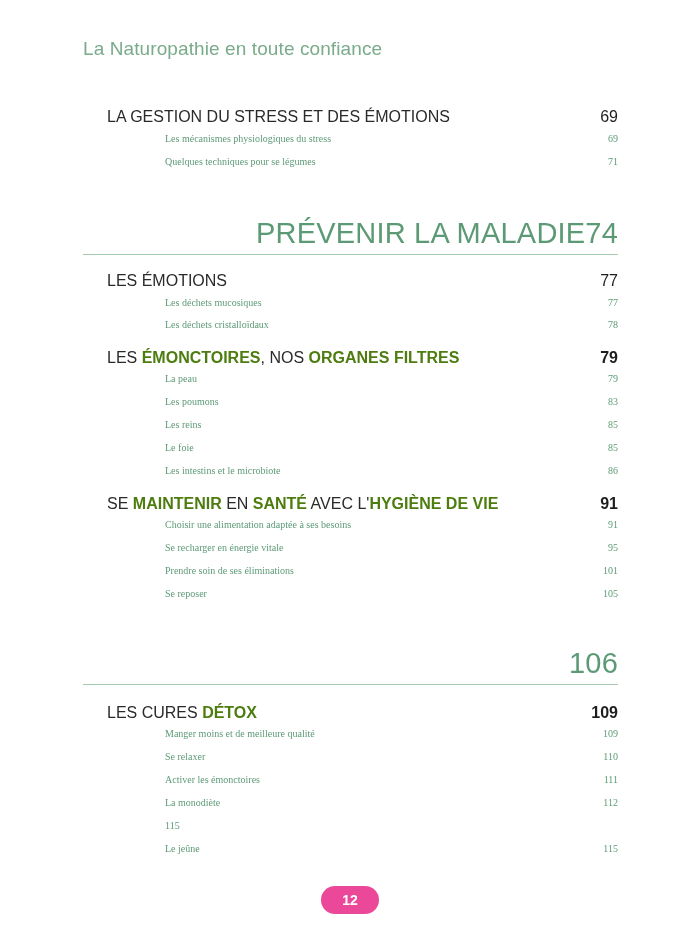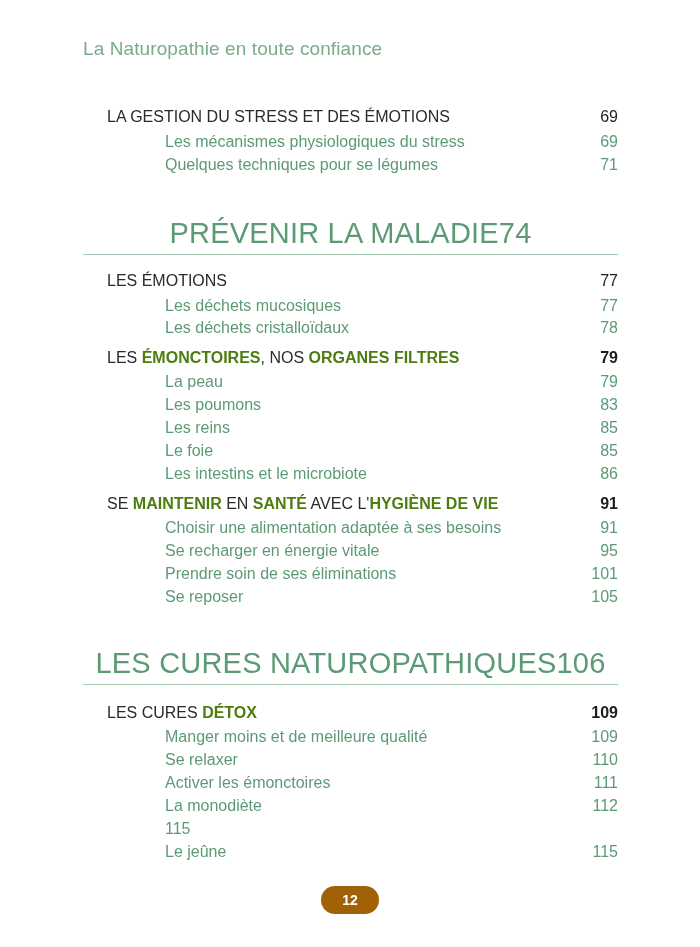--- a/index.html
+++ b/index.html
@@ -5,46 +5,46 @@
     html, body { margin: 0; padding: 0; background: #ffffff; }
     body { width: 700px; height: 947px; position: relative; overflow: hidden; }
     .running-head {
       position: absolute; left: 83px; top: 38px;
       font-family: "Liberation Sans", sans-serif;
       font-size: 19px; color: #7aab8a; letter-spacing: 0.1px;
     }
     .toc { position: absolute; left: 0; top: 0; width: 700px; }
     .part {
       position: absolute; left: 83px; width: 535px;
-      display: flex; justify-content: center; align-items: baseline;
+      display: flex; justify-content: flex-end; align-items: baseline;
       font-family: "Liberation Sans", sans-serif;
       font-size: 29px; color: #5c9a75; font-weight: 300;
       letter-spacing: 0.2px;
       border-bottom: 1.5px solid #a6c9b2;
       padding-bottom: 4px;
     }
     .chapter {
       position: absolute; left: 107px; width: 511px;
       display: flex; justify-content: space-between; align-items: baseline;
       font-family: "Liberation Sans", sans-serif;
       font-size: 16px; color: #1e1e1e; text-align: center;
     }
     .chapter .w-light { font-weight: normal; color: #2a2a2a; }
     .chapter .w-bold { font-weight: bold; color: #4d7c0f; }
     .chapter .num { font-weight: normal; }
     .chapter .num.bold { font-weight: bold; }
     .entry {
       position: absolute; left: 165px; width: 453px;
       display: flex; justify-content: space-between; align-items: baseline;
-      font-family: Liberation Sans, sans-serif;
-      font-size: 16px; color: #5c9a75;
+      font-family: Liberation Serif, serif;
+      font-size: 10px; color: #5c9a75;
     }
     .page-badge {
       position: absolute; left: 321px; top: 886px; width: 58px; height: 28px;
-      border-radius: 14px; background: #a16207; color: #fff;
+      border-radius: 14px; background: #ec4899; color: #fff;
       font-family: "Liberation Sans", sans-serif; font-weight: bold;
       font-size: 14px; display: flex; align-items: center; justify-content: center;
     }
   </style>
 </head>
 <body>
 
 <div class="running-head">La Naturopathie en toute confiance</div>
 
 <div class="toc">
@@ -120,21 +120,20 @@
   <div class="entry" style="top:565px">
     <span>Prendre soin de ses éliminations</span>
     <span>101</span>
   </div>
   <div class="entry" style="top:588px">
     <span>Se reposer</span>
     <span>105</span>
   </div>
 
   <div class="part" style="top:647px">
-    <span>LES CURES NATUROPATHIQUES</span>
     <span>106</span>
   </div>
 
   <div class="chapter" style="top:704px">
     <span><span class="w-light">LES CURES </span><span class="w-bold">DÉTOX</span></span>
     <span class="num bold">109</span>
   </div>
   <div class="entry" style="top:728px">
     <span>Manger moins et de meilleure qualité</span>
     <span>109</span>

